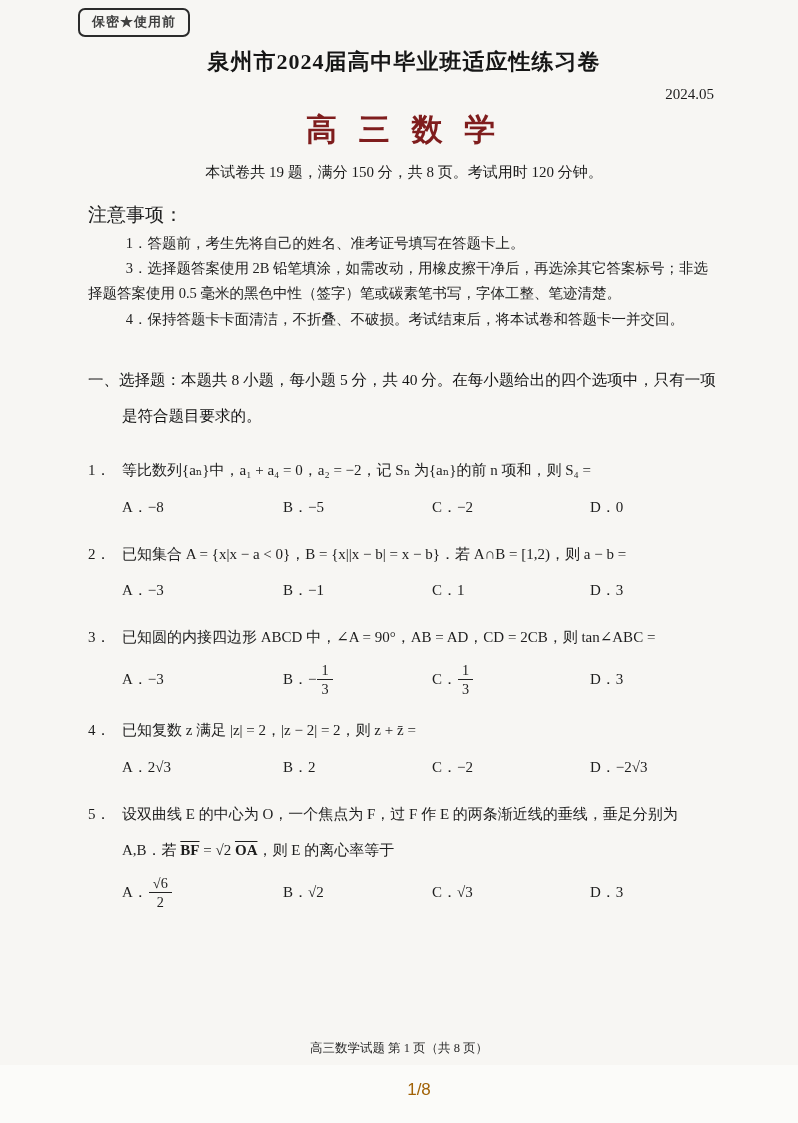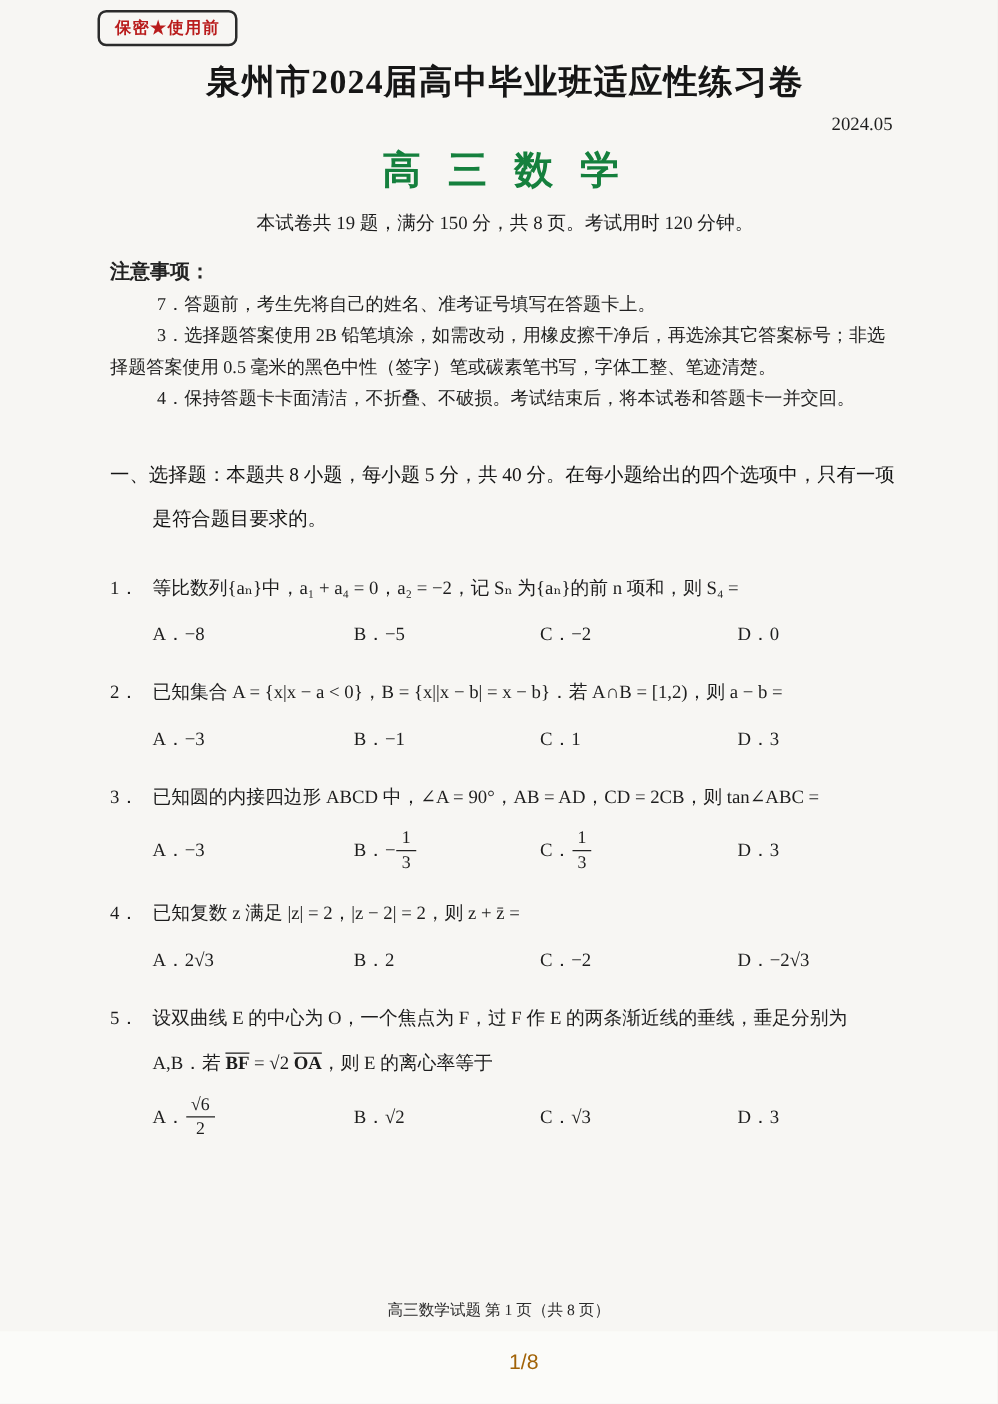--- a/index.html
+++ b/index.html
@@ -19,35 +19,35 @@
     position:absolute; left:0; bottom:0; width:100%; height:58px;
     background:#fbfbf9;
   }
   .page { position:relative; padding:8px 78px 0 88px; }
 
   .stamp {
     display:inline-block; margin-left:-10px;
     border:2px solid #2b2b2b; border-radius:7px;
     padding:3px 12px 4px 12px;
     font-size:13px; font-weight:bold; letter-spacing:1px;
-    color:#b91c1c;
+    color:#404040;
   }
   .title {
-    text-align:center; font-size:27px; font-weight:bold;
+    text-align:center; font-size:22px; font-weight:bold;
     letter-spacing:1px; margin-top:10px; color:#161616;
   }
   .date { text-align:right; font-size:15px; margin-top:9px; padding-right:6px; }
   .subject {
     text-align:center; font-size:31px; font-weight:bold;
-    letter-spacing:7px; margin-top:6px; color:#15803d;
+    letter-spacing:7px; margin-top:6px; color:#7f1d1d;
   }
   .exam-info { text-align:center; font-size:15px; font-weight:500; margin-top:12px; }
 
   .notice { margin-top:16px; font-size:14.5px; line-height:1.74; color:#222; }
-  .notice-title { font-weight:bold; font-size:16px; }
+  .notice-title { font-weight:normal; font-size:19px; }
   .notice-item { text-indent:2.6em; }
 
   .section { margin-top:30px; font-weight:normal; font-size:15.5px; line-height:2.3; color:#141414; }
   .section .line2 { padding-left:2.2em; }
 
   .question { margin-top:26px; font-size:15px; }
   .question.q4 { margin-top:20px; }
   .q-row { display:flex; line-height:1.5; }
   .q-num { width:34px; flex:none; }
   .q-stem { flex:1; }
@@ -90,21 +90,21 @@
       <span>保密★使用前</span>
     </div>
 
     <div class="title">泉州市2024届高中毕业班适应性练习卷</div>
     <div class="date">2024.05</div>
     <div class="subject">高 三 数 学</div>
     <div class="exam-info">本试卷共 19 题，满分 150 分，共 8 页。考试用时 120 分钟。</div>
 
     <div class="notice">
       <div class="notice-title">注意事项：</div>
-      <p class="notice-item">7．答题前，考生先将自己的姓名、准考证号填写在答题卡上。</p>
+      <p class="notice-item">1．答题前，考生先将自己的姓名、准考证号填写在答题卡上。</p>
       <p class="notice-item">3．选择题答案使用 2B 铅笔填涂，如需改动，用橡皮擦干净后，再选涂其它答案标号；非选择题答案使用 0.5 毫米的黑色中性（签字）笔或碳素笔书写，字体工整、笔迹清楚。</p>
       <p class="notice-item">4．保持答题卡卡面清洁，不折叠、不破损。考试结束后，将本试卷和答题卡一并交回。</p>
     </div>
 
     <div class="section">
       <div>一、选择题：本题共 8 小题，每小题 5 分，共 40 分。在每小题给出的四个选项中，只有一项</div>
       <div class="line2">是符合题目要求的。</div>
     </div>
 
     

